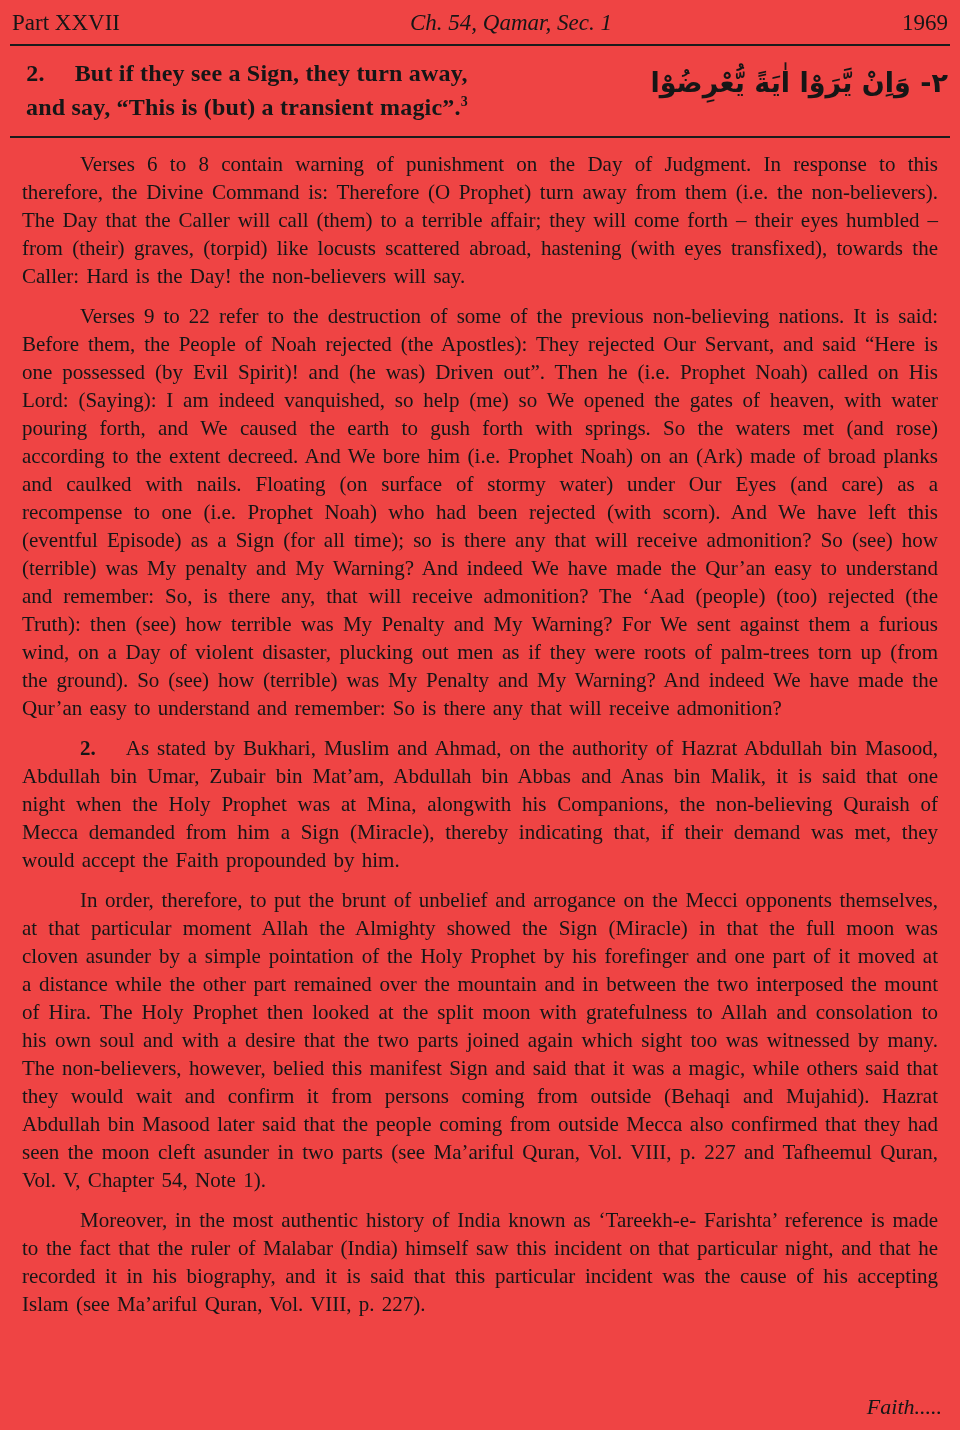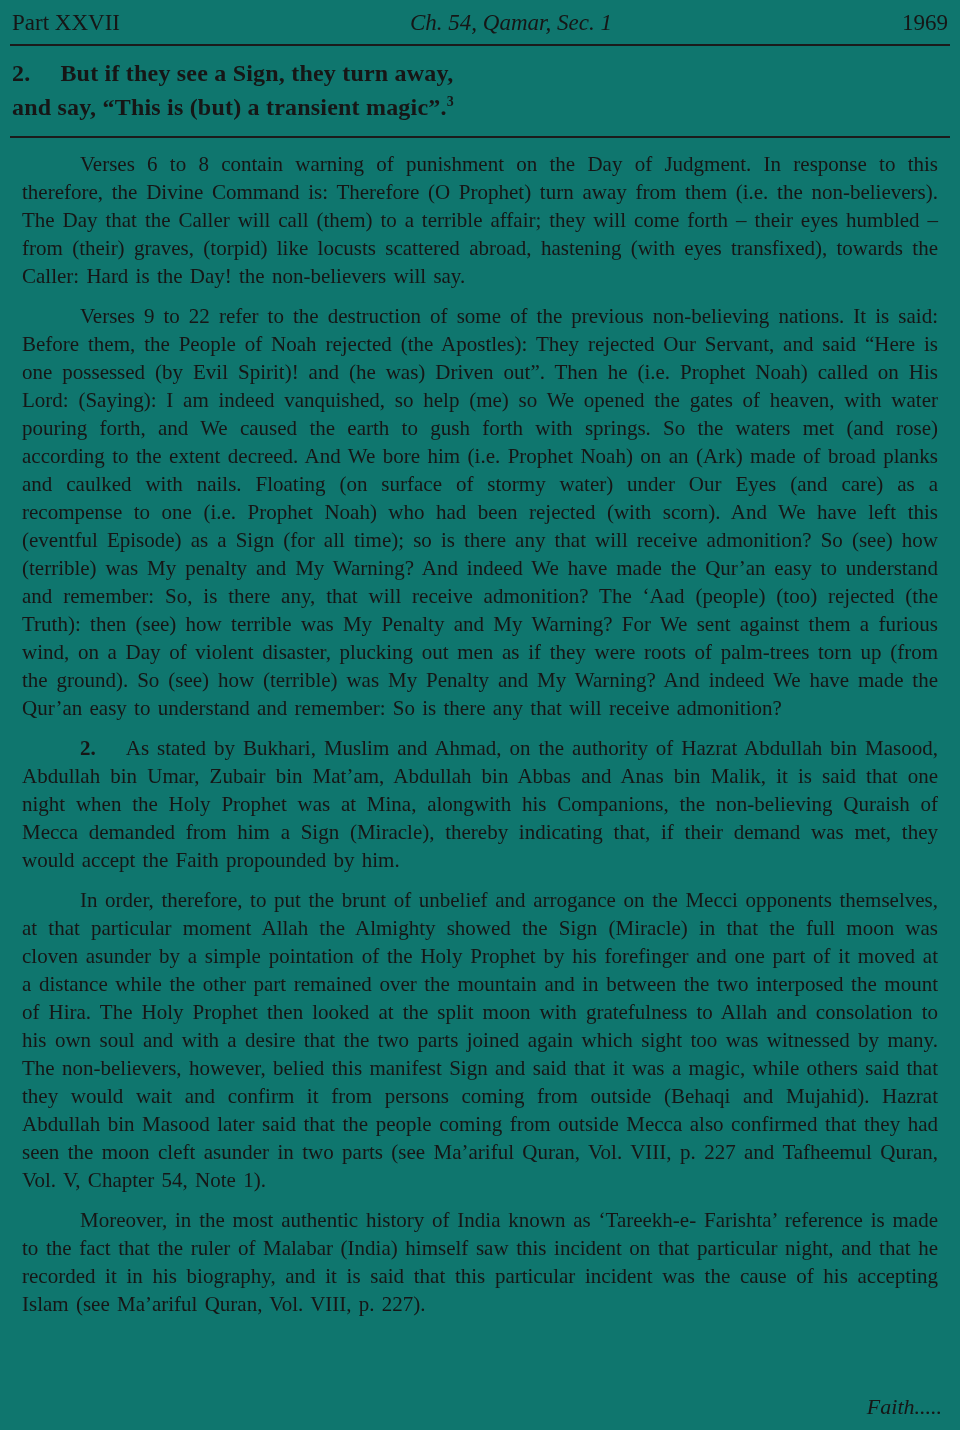--- a/index.html
+++ b/index.html
@@ -2,21 +2,21 @@
 <html><head>
 <meta charset="utf-8">
 <style>
   * { margin: 0; padding: 0; box-sizing: border-box; }
   html, body { background: #efefec; }
   .page {
     position: relative;
     width: 960px;
     height: 1430px;
     margin: 0 auto;
-    background: #0f766e;
+    background: #ef4444;
     color: #161616;
     font-family: "Liberation Serif", "DejaVu Serif", serif;
     padding: 6px 10px 0 10px;
     overflow: hidden;
   }
   .page-header {
     display: flex;
     justify-content: space-between;
     align-items: baseline;
     font-size: 23px;
@@ -30,20 +30,21 @@
     justify-content: space-between;
     align-items: flex-start;
     padding: 10px 2px 12px 2px;
   }
   .verse-en {
     width: 470px;
     font-weight: 700;
     font-size: 24px;
     line-height: 34px;
     letter-spacing: 0.2px;
+    text-align: center;
   }
   .vnum { margin-right: 30px; font-weight: 700; }
   .fnref { font-size: 14px; font-weight: 700; vertical-align: super; line-height: 0; }
   .verse-ar {
     direction: rtl;
     text-align: right;
     font-family: "DejaVu Sans", sans-serif;
     font-size: 27px;
     font-weight: 700;
     line-height: 50px;
@@ -76,20 +77,21 @@
     <span class="hdr-left">Part XXVII</span>
     <span class="hdr-center">Ch. 54, Qamar, Sec. 1</span>
     <span class="hdr-right">1969</span>
   </header>
 
   <hr class="rule">
 
   <section class="verse-row">
     <div class="verse-en"><span class="vnum">2.</span><span>But if they see a Sign, they turn away, and say, “This is (but) a transient magic”.</span><sup class="fnref">3</sup></div>
     <div class="verse-ar">
+      <div class="ar-line">٢- وَاِنْ يَّرَوْا اٰيَةً يُّعْرِضُوْا</div>
     </div>
   </section>
 
   <hr class="rule">
 
   <main class="body-text">
     <p class="para"><span class="ptext">Verses 6 to 8 contain warning of punishment on the Day of Judgment. In response to this therefore, the Divine Command is: Therefore (O Prophet) turn away from them (i.e. the non-believers). The Day that the Caller will call (them) to a terrible affair; they will come forth – their eyes humbled – from (their) graves, (torpid) like locusts scattered abroad, hastening (with eyes transfixed), towards the Caller: Hard is the Day! the non-believers will say.</span></p>
     <p class="para"><span class="ptext">Verses 9 to 22 refer to the destruction of some of the previous non-believing nations. It is said: Before them, the People of Noah rejected (the Apostles): They rejected Our Servant, and said “Here is one possessed (by Evil Spirit)! and (he was) Driven out”. Then he (i.e. Prophet Noah) called on His Lord: (Saying): I am indeed vanquished, so help (me) so We opened the gates of heaven, with water pouring forth, and We caused the earth to gush forth with springs. So the waters met (and rose) according to the extent decreed. And We bore him (i.e. Prophet Noah) on an (Ark) made of broad planks and caulked with nails. Floating (on surface of stormy water) under Our Eyes (and care) as a recompense to one (i.e. Prophet Noah) who had been rejected (with scorn). And We have left this (eventful Episode) as a Sign (for all time); so is there any that will receive admonition? So (see) how (terrible) was My penalty and My Warning? And indeed We have made the Qur’an easy to understand and remember: So, is there any, that will receive admonition? The ‘Aad (people) (too) rejected (the Truth): then (see) how terrible was My Penalty and My Warning? For We sent against them a furious wind, on a Day of violent disaster, plucking out men as if they were roots of palm-trees torn up (from the ground). So (see) how (terrible) was My Penalty and My Warning? And indeed We have made the Qur’an easy to understand and remember: So is there any that will receive admonition?</span></p>
     <p class="para"><span class="plead">2.</span><span class="ptext">As stated by Bukhari, Muslim and Ahmad, on the authority of Hazrat Abdullah bin Masood, Abdullah bin Umar, Zubair bin Mat’am, Abdullah bin Abbas and Anas bin Malik, it is said that one night when the Holy Prophet was at Mina, alongwith his Companions, the non-believing Quraish of Mecca demanded from him a Sign (Miracle), thereby indicating that, if their demand was met, they would accept the Faith propounded by him.</span></p>
     <p class="para"><span class="ptext">In order, therefore, to put the brunt of unbelief and arrogance on the Mecci opponents themselves, at that particular moment Allah the Almighty showed the Sign (Miracle) in that the full moon was cloven asunder by a simple pointation of the Holy Prophet by his forefinger and one part of it moved at a distance while the other part remained over the mountain and in between the two interposed the mount of Hira. The Holy Prophet then looked at the split moon with gratefulness to Allah and consolation to his own soul and with a desire that the two parts joined again which sight too was witnessed by many. The non-believers, however, belied this manifest Sign and said that it was a magic, while others said that they would wait and confirm it from persons coming from outside (Behaqi and Mujahid). Hazrat Abdullah bin Masood later said that the people coming from outside Mecca also confirmed that they had seen the moon cleft asunder in two parts (see Ma’ariful Quran, Vol. VIII, p. 227 and Tafheemul Quran, Vol. V, Chapter 54, Note 1).</span></p>

